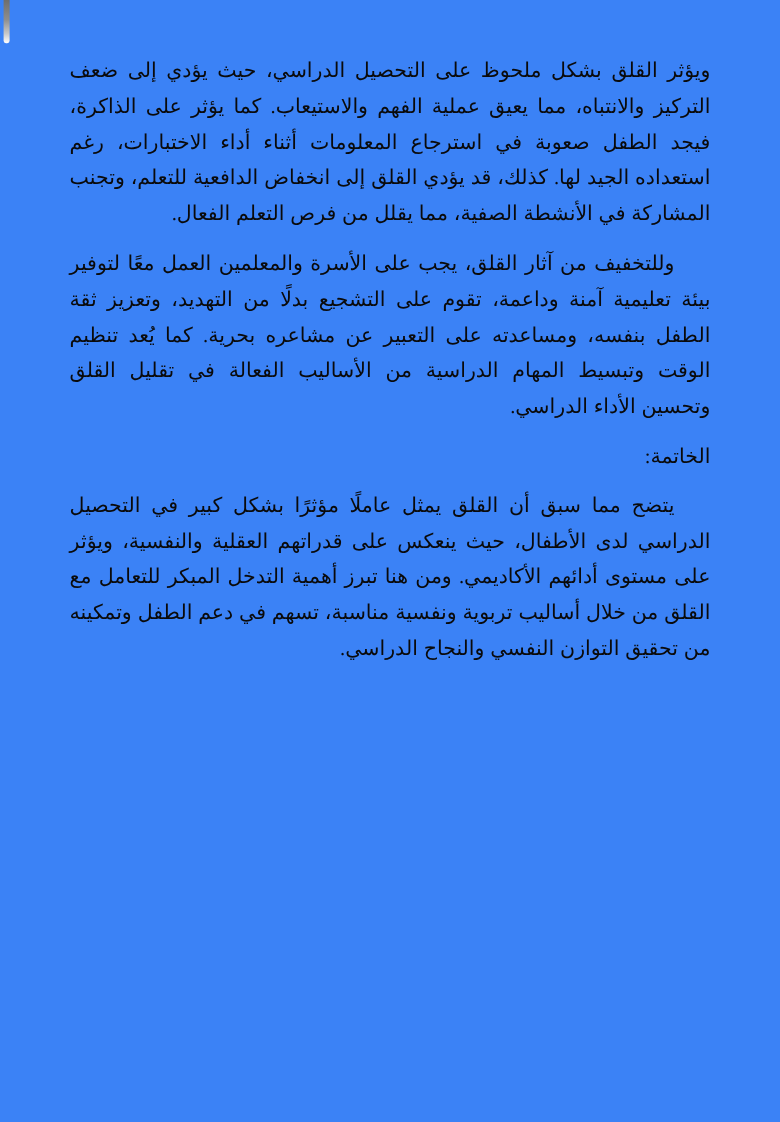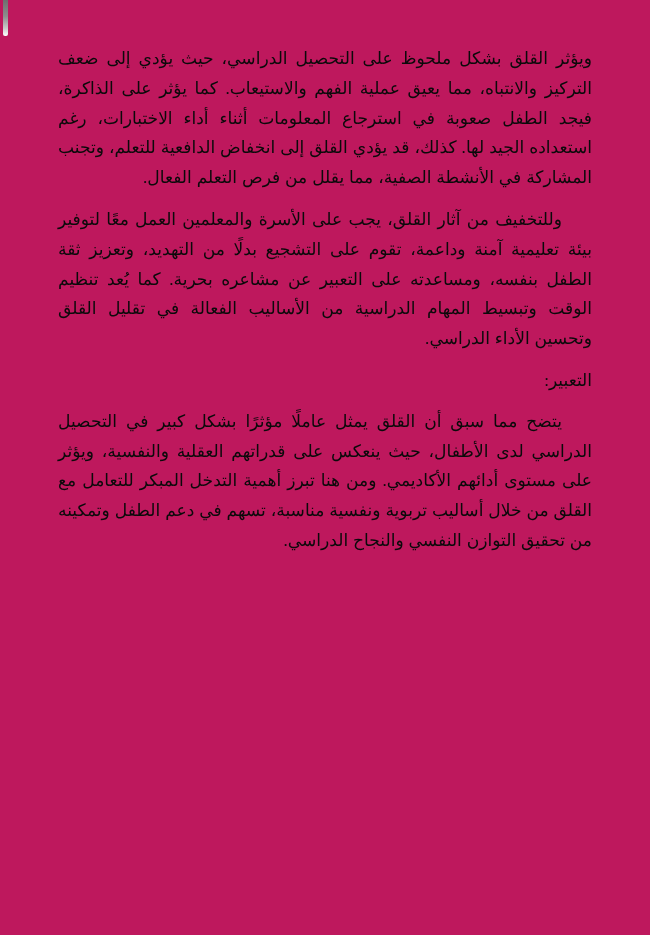--- a/index.html
+++ b/index.html
@@ -10,21 +10,21 @@
   }
   body {
     font-family: "Liberation Serif", "DejaVu Serif", serif;
     color: #0a0a0a;
   }
 
   .page {
     position: relative;
     width: 650px;
     height: 935px;
-    background: #be185d;
+    background: #3b82f6;
     overflow: hidden;
     box-sizing: border-box;
   }
 
   
   .page-edge-artifact {
     position: absolute;
     top: 0;
     left: 3px;
     width: 5px;
@@ -82,19 +82,19 @@
 
   <div class="page-edge-artifact"></div>
 
   <div class="page-body">
 
     <p class="para no-indent">ويؤثر القلق بشكل ملحوظ على التحصيل الدراسي، حيث يؤدي إلى ضعف التركيز والانتباه، مما يعيق عملية الفهم والاستيعاب. كما يؤثر على الذاكرة، فيجد الطفل صعوبة في استرجاع المعلومات أثناء أداء الاختبارات، رغم استعداده الجيد لها. كذلك، قد يؤدي القلق إلى انخفاض الدافعية للتعلم، وتجنب المشاركة في الأنشطة الصفية، مما يقلل من فرص التعلم الفعال.</p>
 
 
     <p class="para indented">وللتخفيف من آثار القلق، يجب على الأسرة والمعلمين العمل معًا لتوفير بيئة تعليمية آمنة وداعمة، تقوم على التشجيع بدلًا من التهديد، وتعزيز ثقة الطفل بنفسه، ومساعدته على التعبير عن مشاعره بحرية. كما يُعد تنظيم الوقت وتبسيط المهام الدراسية من الأساليب الفعالة في تقليل القلق وتحسين الأداء الدراسي.</p>
 
-    <p class="heading">التعبير:</p>
+    <p class="heading">الخاتمة:</p>
 
     <p class="para indented">يتضح مما سبق أن القلق يمثل عاملًا مؤثرًا بشكل كبير في التحصيل الدراسي لدى الأطفال، حيث ينعكس على قدراتهم العقلية والنفسية، ويؤثر على مستوى أدائهم الأكاديمي. ومن هنا تبرز أهمية التدخل المبكر للتعامل مع القلق من خلال أساليب تربوية ونفسية مناسبة، تسهم في دعم الطفل وتمكينه من تحقيق التوازن النفسي والنجاح الدراسي.</p>
 
   </div>
 
 </div>
 
 </body></html>

